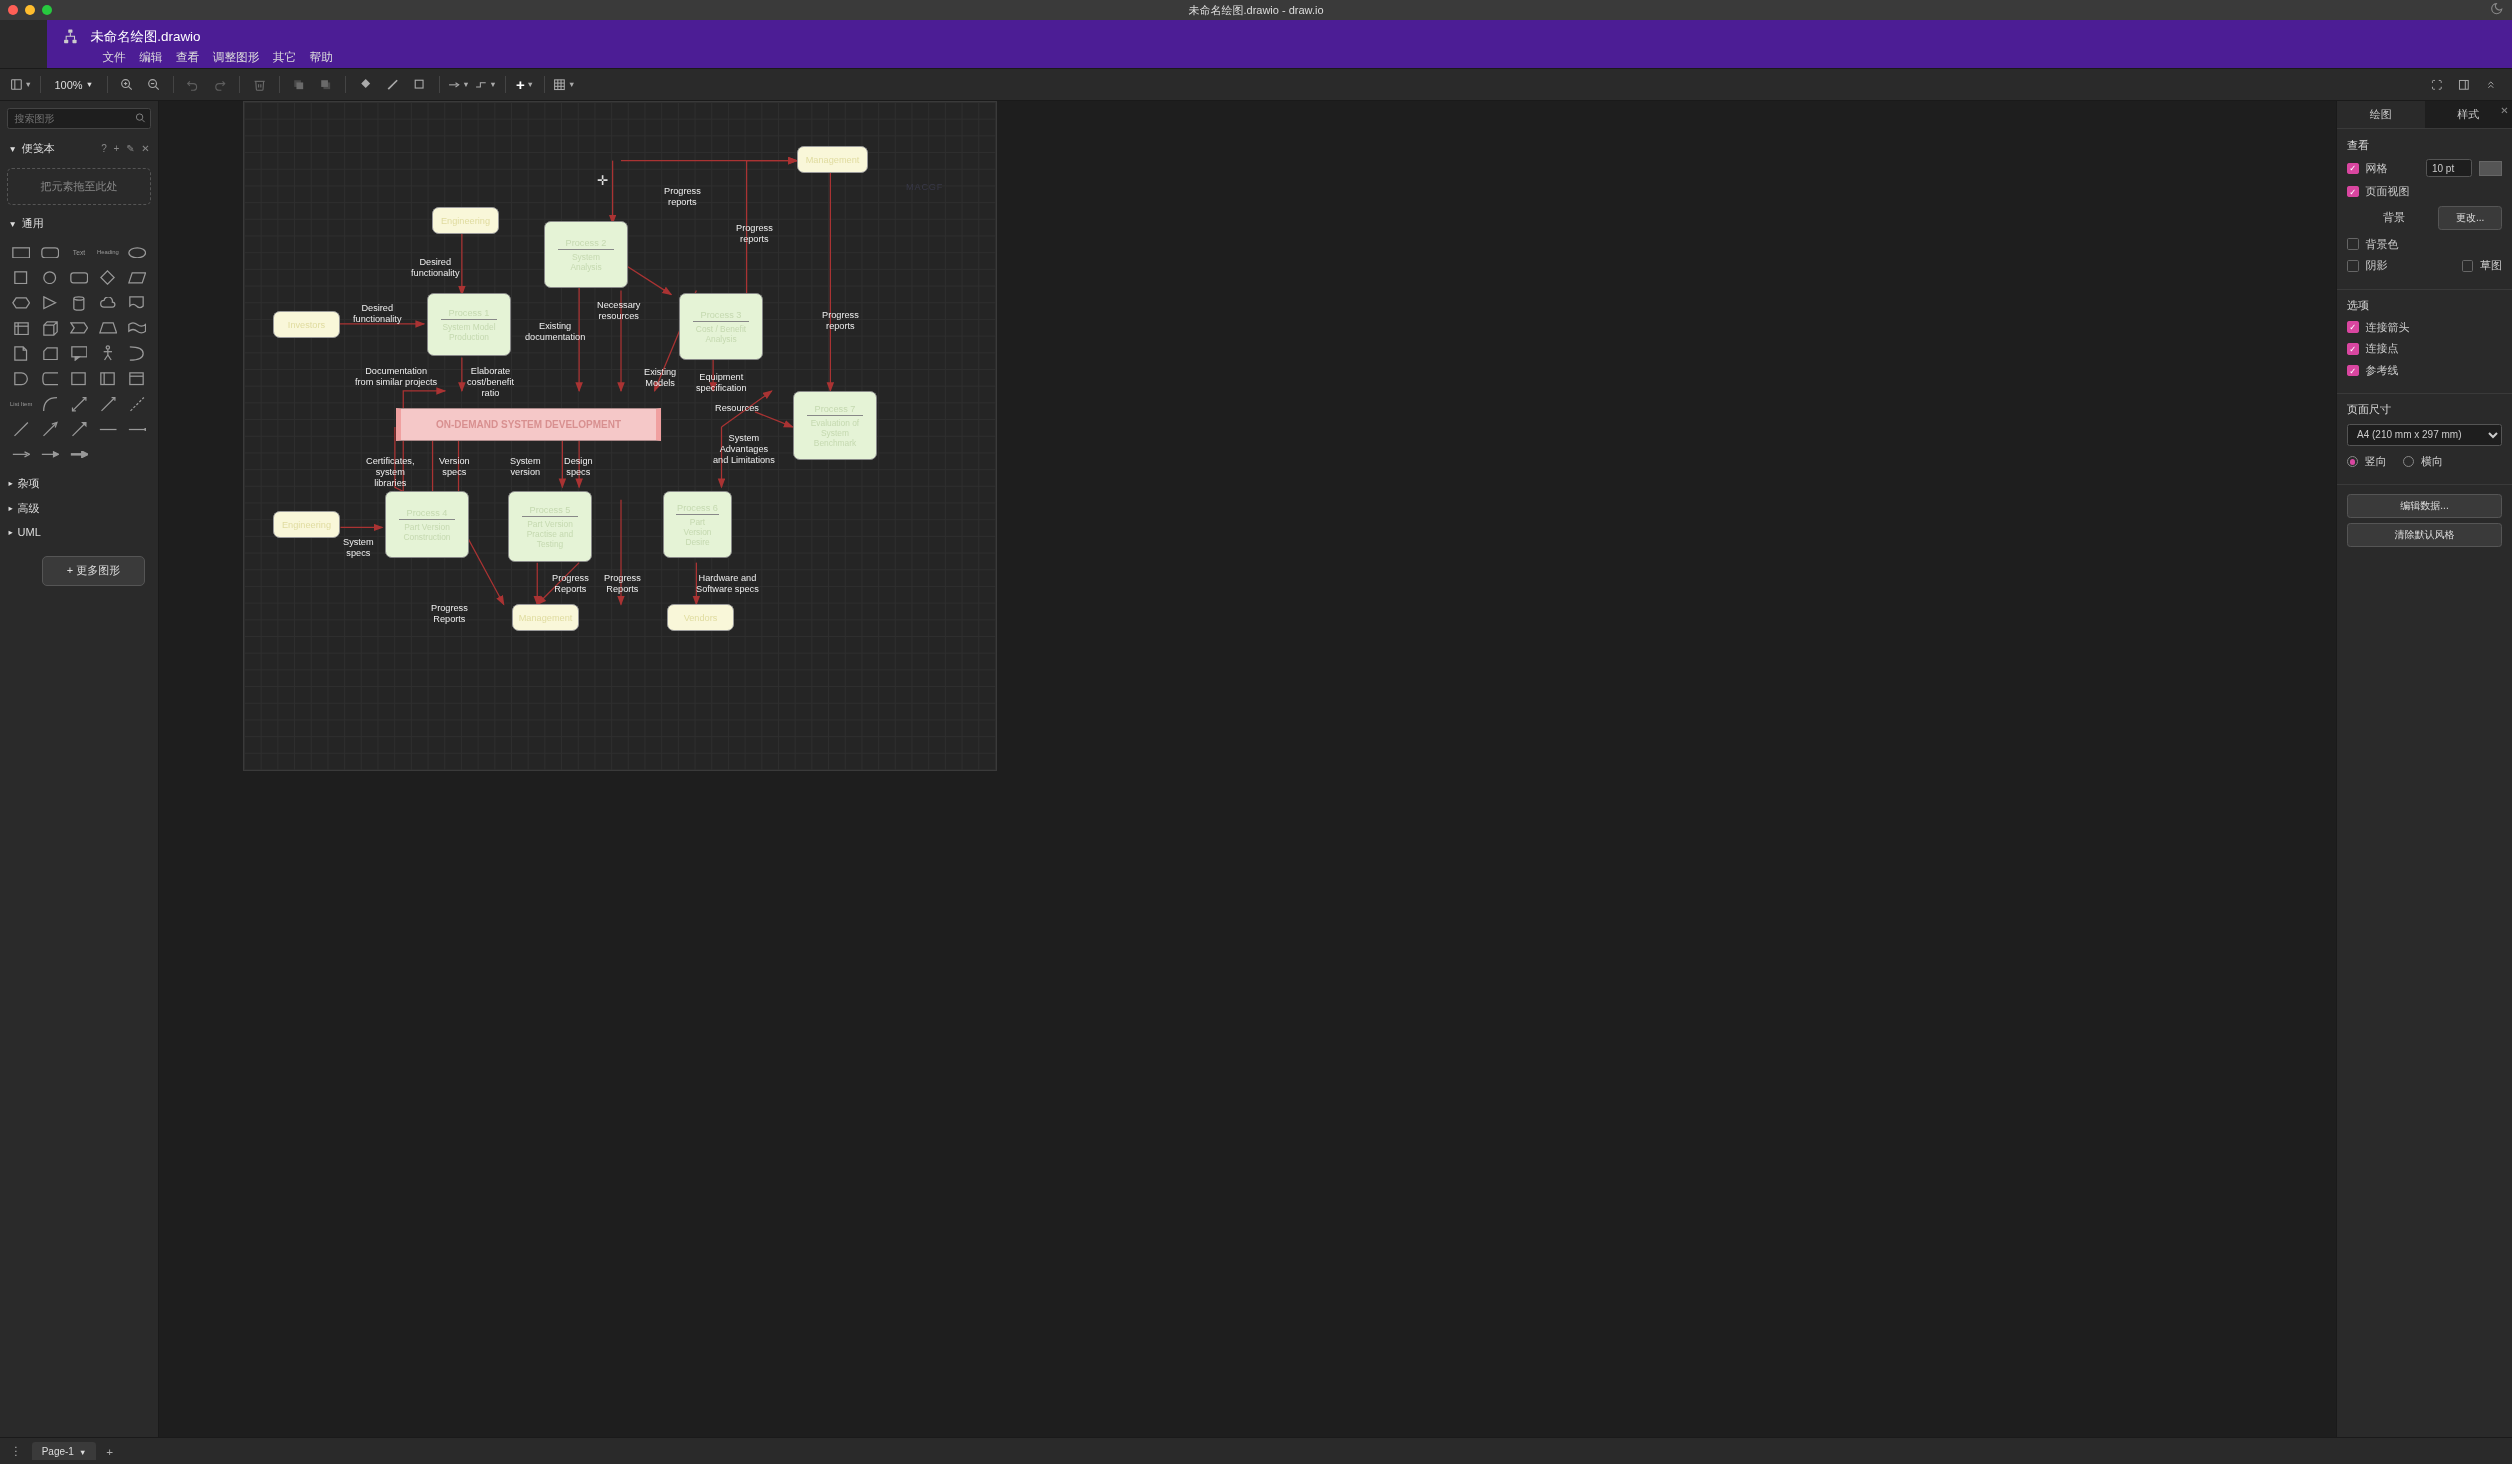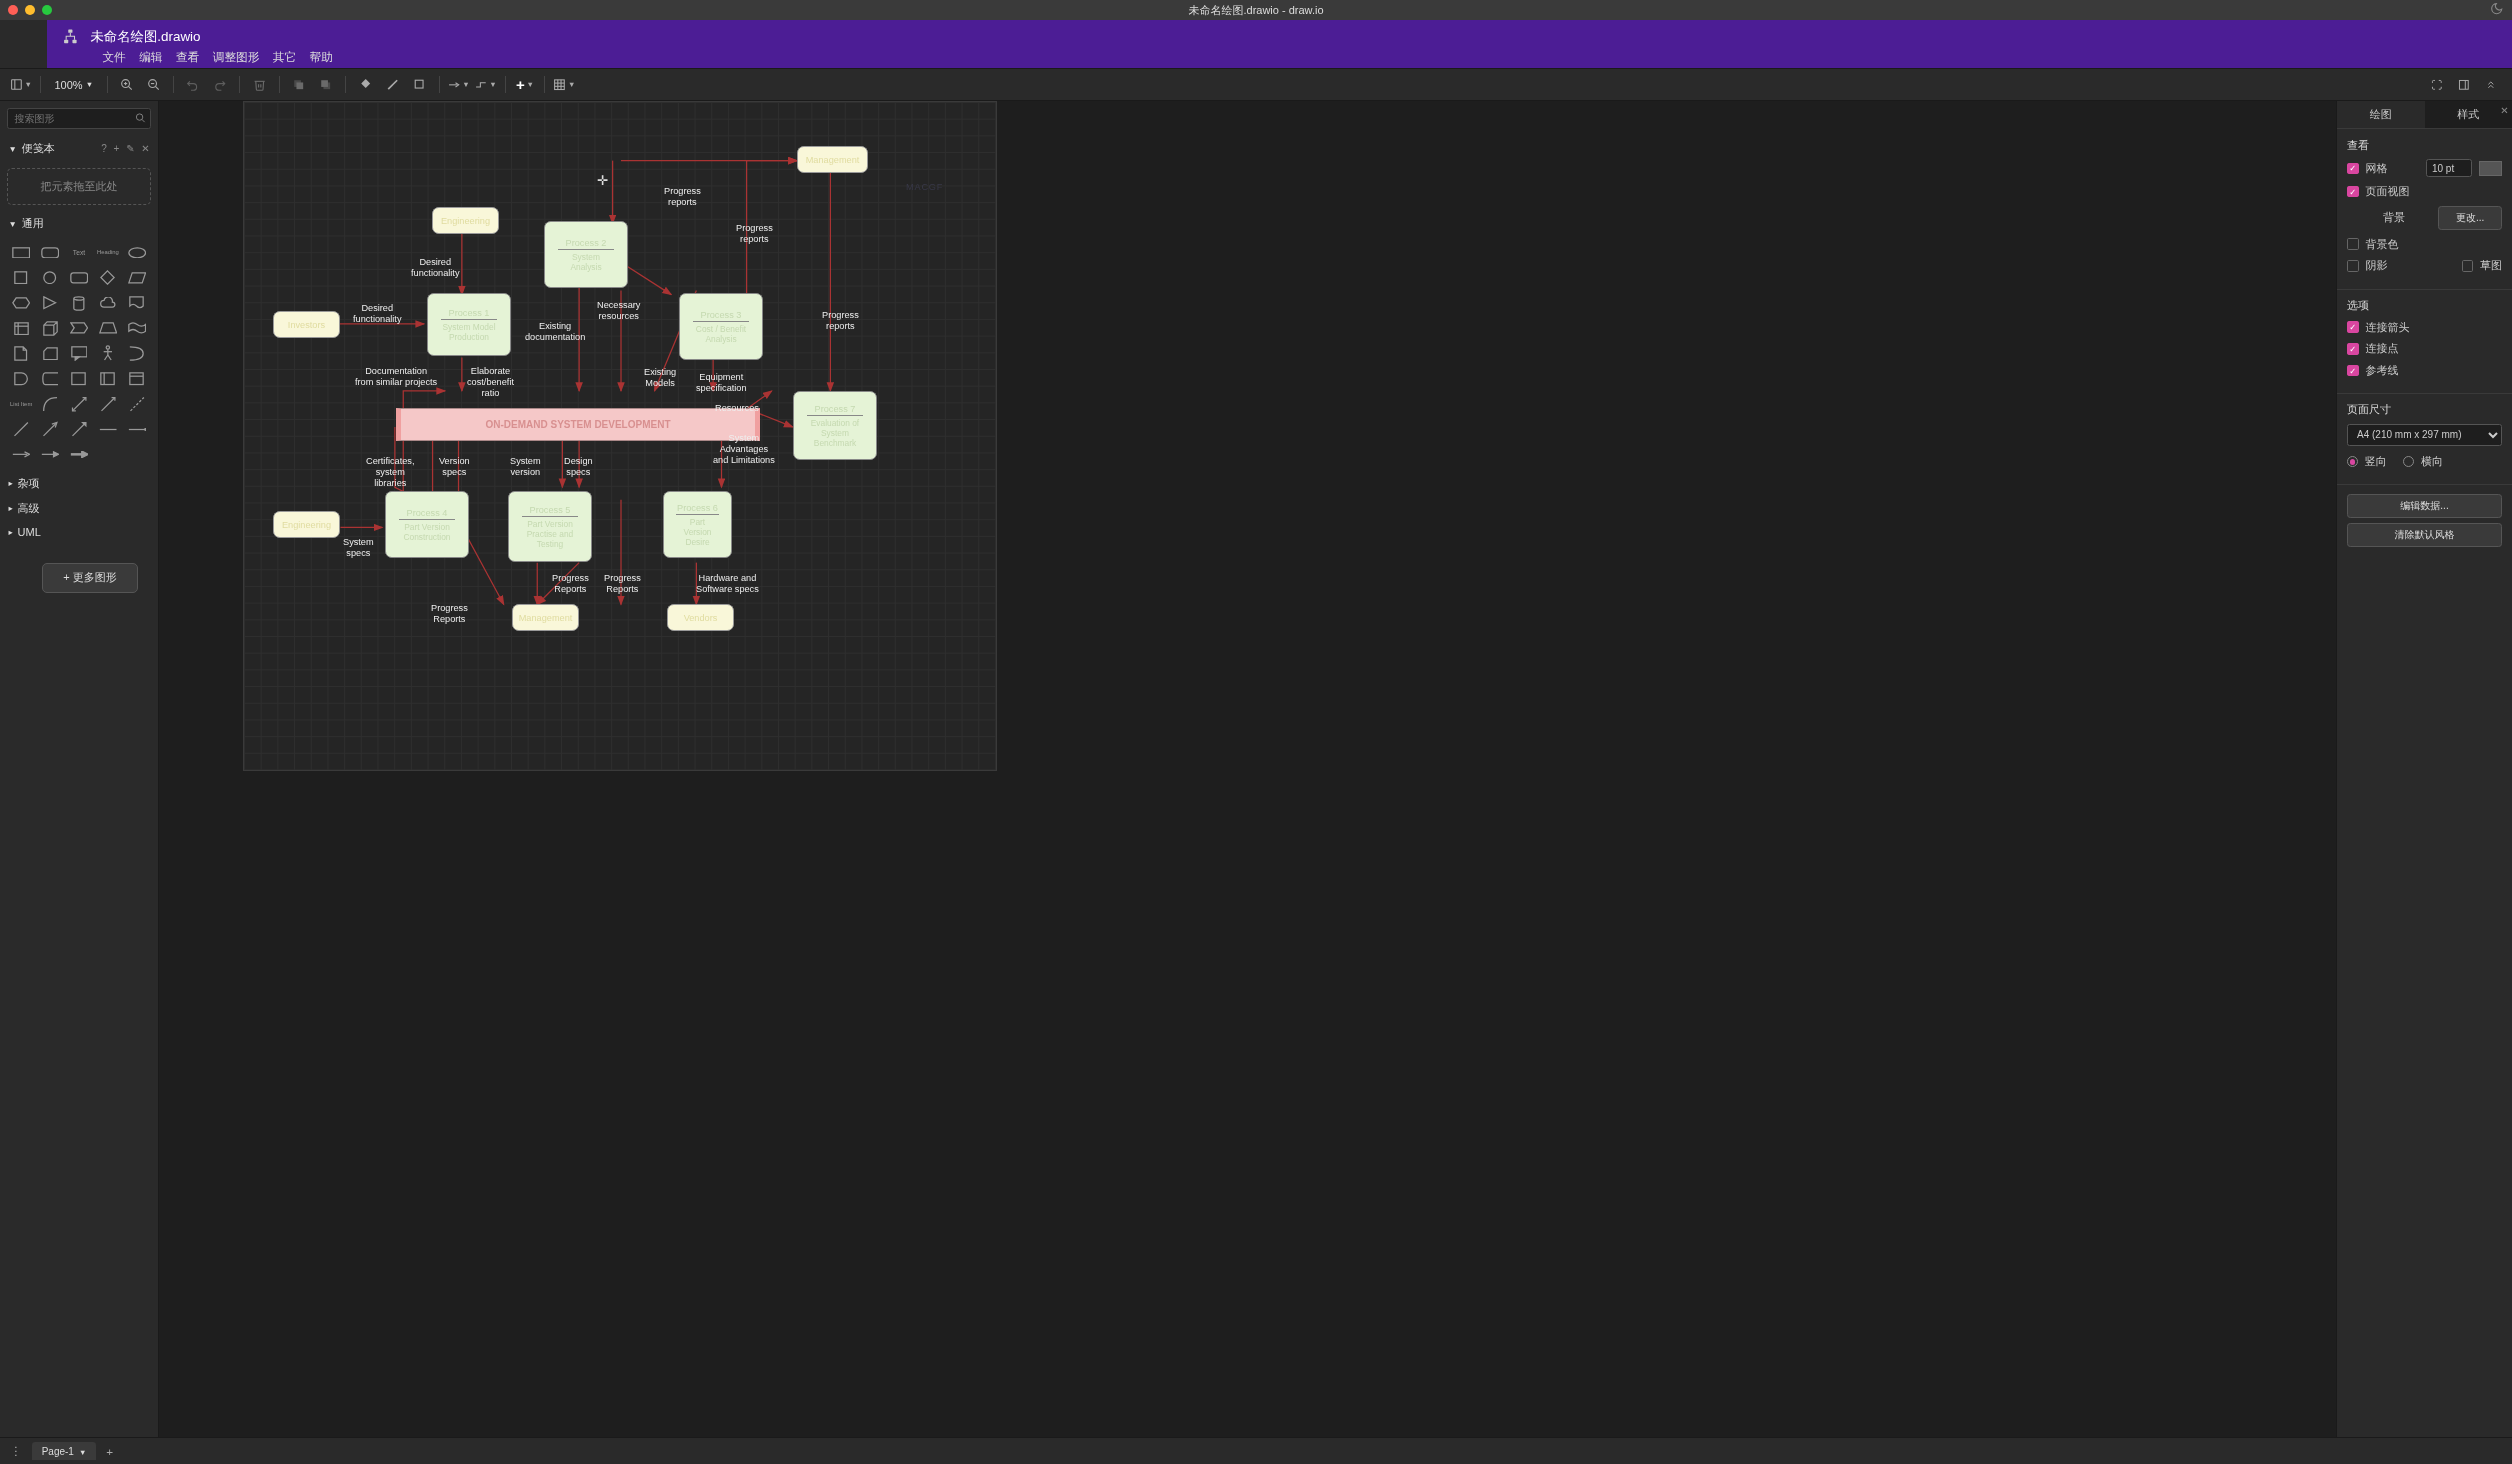--- a/index.html
+++ b/index.html
@@ -39,21 +39,21 @@
 .search-box { margin: 6.7px; position: relative; }
 .search-box input { width: 100%; background: #1e1e1e; border: 0.8px solid #444; color: #ccc; padding: 4.2px 20px 4.2px 6.7px; border-radius: 2.5px; font-size: 10px; }
 .search-box .search-icon { position: absolute; right: 5px; top: 50%; transform: translateY(-50%); color: #888; }
 .panel-header { display: flex; align-items: center; padding: 5px 8.4px; color: #ddd; font-size: 11px; cursor: pointer; }
 .panel-header .arrow { margin-right: 5px; font-size: 8.4px; }
 .panel-header .actions { margin-left: auto; display: flex; gap: 6.7px; color: #888; font-size: 10px; }
 .drop-zone { margin: 6.7px; padding: 10px; border: 0.8px dashed #555; border-radius: 5px; text-align: center; color: #888; font-size: 11px; }
 .shapes-grid { display: grid; grid-template-columns: repeat(5, 1fr); gap: 3.3px; padding: 5px 8.4px; }
 .shape-cell { height: 22px; display: flex; align-items: center; justify-content: center; cursor: pointer; }
 .shape-cell svg { stroke: #999; fill: none; stroke-width: 1.5; }
-.more-shapes { margin: 20px; padding: 6.7px 10px; background: #3a3a3a; border: 0.8px solid #555; border-radius: 5px; color: #ddd; text-align: center; cursor: pointer; font-size: 11px; display: inline-block; margin-left: 42px; }
+.more-shapes { margin: 13px; padding: 6.7px 10px; background: #3a3a3a; border: 0.8px solid #555; border-radius: 5px; color: #ddd; text-align: center; cursor: pointer; font-size: 11px; display: inline-block; margin-left: 42px; }
 
 
 .canvas-wrap { flex: 1; background: #1e1e1e; position: relative; overflow: auto; }
 .canvas-inner { position: absolute; left: 84px; top: 0; width: 754px; height: 670px; }
 .paper { position: absolute; left: 0; top: 0; width: 754px; height: 670px; background: #252525; background-image: linear-gradient(#2e2e2e 0.8px, transparent 0.8px), linear-gradient(90deg, #2e2e2e 0.8px, transparent 0.8px); background-size: 16.7px 16.7px; border: 0.8px solid #3a3a3a; }
 .node { position: absolute; border-radius: 6.7px; display: flex; flex-direction: column; align-items: center; justify-content: center; font-size: 9.2px; text-align: center; padding: 10px; }
 .node.yellow { background: #f9f7d9; border: 0.8px solid #999; color: #e0dca0; }
 .node.green { background: #e5f3d6; border: 0.8px solid #888; color: #c5d9b0; }
 .node.pink { background: #f5c8c8; border: 0.8px solid #a88; color: #d89090; border-radius: 0; }
 .node .subtitle { border-top: 0.8px solid #888; margin-top: 1.7px; padding-top: 1.7px; width: 90%; font-size: 8.4px; }
@@ -598,21 +598,21 @@
             </div>
           <div class="node green" style="left:419px;top:389px;width:69px;height:67px">
               <div>Process 6</div>
               <div class="subtitle">Part Version Desire</div>
             </div>
           <div class="node green" style="left:549px;top:289px;width:84px;height:69px">
               <div>Process 7</div>
               <div class="subtitle">Evaluation of System Benchmark</div>
             </div>
 
-          <div class="node pink" style="left:152px;top:306px;width:364px;height:33px;font-weight:bold;font-size:10px;border-left:5px solid #f0a0a0;border-right:5px solid #f0a0a0">ON-DEMAND SYSTEM DEVELOPMENT</div>
+          <div class="node pink" style="left:152px;top:306px;width:265px;height:33px;font-weight:bold;font-size:10px;border-left:5px solid #f0a0a0;border-right:5px solid #f0a0a0">ON-DEMAND SYSTEM DEVELOPMENT</div>
 
           <div class="edge-label" style="left:167px;top:155px;white-space:pre">Desired
 functionality</div>
           <div class="edge-label" style="left:109px;top:201px;white-space:pre">Desired
 functionality</div>
           <div class="edge-label" style="left:281px;top:219px;white-space:pre">Existing
 documentation</div>
           <div class="edge-label" style="left:353px;top:198px;white-space:pre">Necessary
 resources</div>
           <div class="edge-label" style="left:420px;top:84px;white-space:pre">Progress

